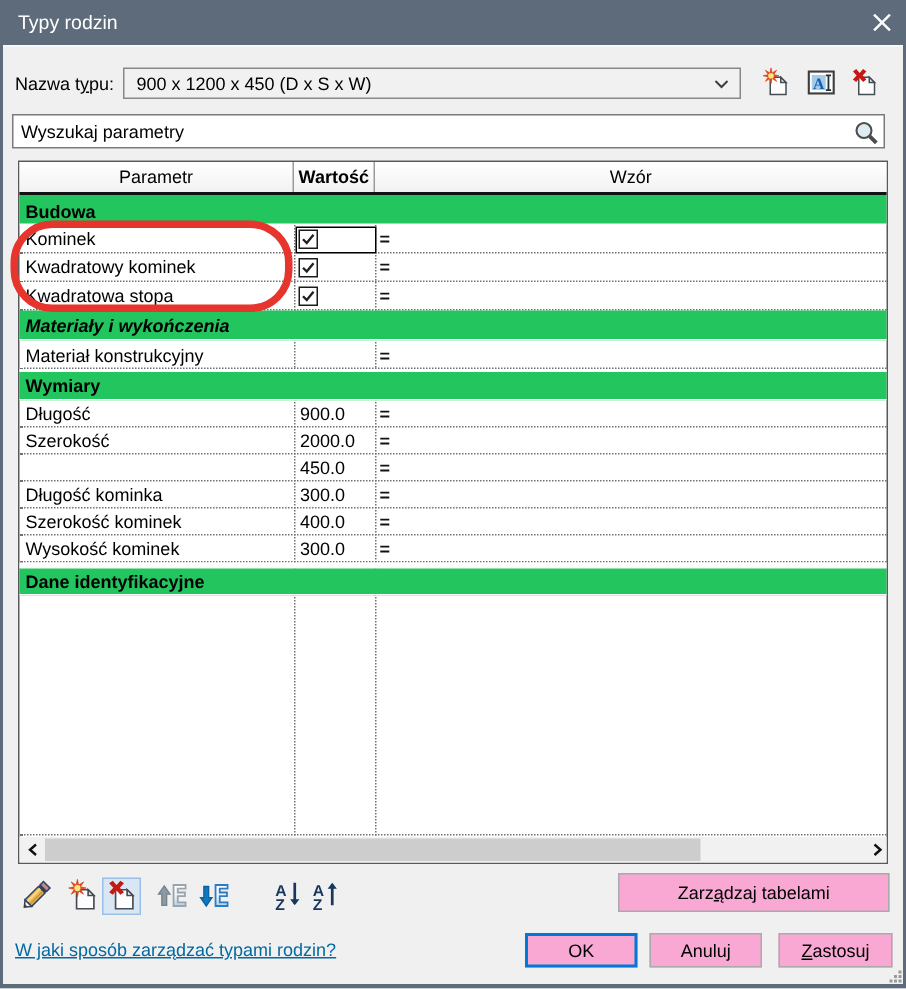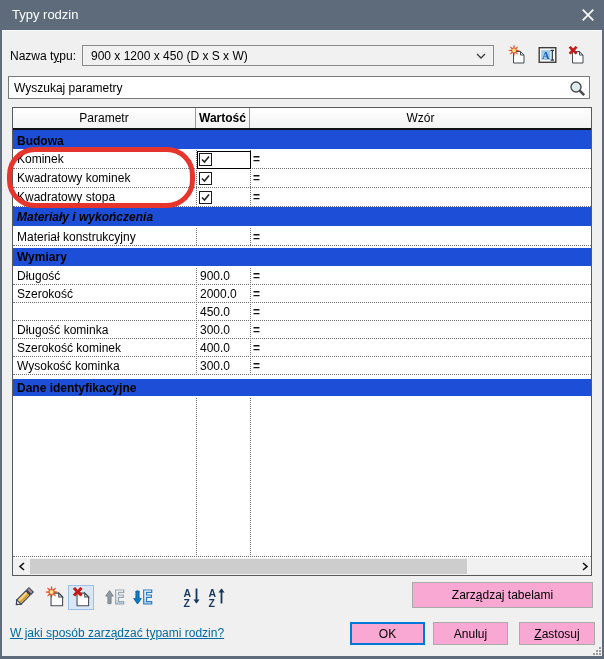--- a/index.html
+++ b/index.html
@@ -10,21 +10,21 @@
 .titletext { left:12px; top:7px; color:#fff; font-size:13px; }
 .leftedge { left:0; top:30px; width:2px; height:626px; background:#5d6b7a; }
 .rightedge { right:0; top:30px; width:2px; height:626px; background:#5d6b7a; }
 .botedge { left:0; top:656px; width:604px; height:3px; background:#5d6b7a; }
 .lbl { font-size:12px; }
 .dropdown { left:82px; top:45px; width:412px; height:21px; background:#f1f1f1; border:1px solid #898989; }
 .dditem { left:8px; top:3px; font-size:12px; }
 .searchbox { left:8px; top:76px; width:582px; height:23px; background:#fff; border:1px solid #7a7a7a; }
 .table { left:12px; top:107px; width:580px; height:469px; border:1px solid #595959; background:#fff; }
 .thcell { top:0; height:20px; border-right:1px solid #9a9a9a; text-align:center; padding-top:3px; background:linear-gradient(#ffffff,#f2f2f2); }
-.sect { width:578px; height:20px; background:#1d4ed8; font-weight:bold; padding:2px 0 0 4px; border-bottom:1px solid #fff; }
+.sect { width:578px; height:20px; background:#22c55e; font-weight:bold; padding:2px 0 0 4px; border-bottom:1px solid #fff; }
 .row { width:578px; height:19px; border-bottom:1px dotted #707070; }
 .vline { width:1px; border-left:1px dotted #707070; }
 .eq { font-size:12px; color:#111; font-weight:bold; }
 .cb { width:13px; height:13px; border:1px solid #1a1a1a; background:#fff; }
 .scrollbar { left:0; top:450px; width:578px; height:17px; background:#f1f1f1; }
 .sthumb { left:17px; top:1px; width:437px; height:15px; background:#cdcdcd; }
 .btn { background:#f9a8d4; border:1px solid #aaaaaa; text-align:center; font-size:12px; }
 .link { color:#0369a1; text-decoration:underline; font-size:12px; }
 </style>
 </head>
@@ -100,27 +100,27 @@
       <div class="row" style="height:18px;"></div>
       <div class="row" style="height:18px;"></div>
       <div class="row" style="height:18px;"></div>
       <div class="row" style="height:18px;"></div>
       <div style="width:578px;height:4px;background:#fff;"></div>
       <div class="sect" style="height:18px;">Dane identyfikacyjne</div>
     </div>
 
     <div class="abs" style="left:4px;top:44px;text-align:right;">Kominek</div>
     <div class="abs" style="left:4px;top:63px;">Kwadratowy kominek</div>
-    <div class="abs" style="left:4px;top:82px;">Kwadratowy stopa</div>
+    <div class="abs" style="left:4px;top:82px;">Kwadratowa stopa</div>
     <div class="abs" style="left:4px;top:122px;">Materiał konstrukcyjny</div>
     <div class="abs" style="left:4px;top:161px;">Długość</div>
     <div class="abs" style="left:4px;top:179px;">Szerokość</div>
     <div class="abs" style="left:4px;top:215px;">Długość kominka</div>
     <div class="abs" style="left:4px;top:233px;">Szerokość kominek</div>
-    <div class="abs" style="left:4px;top:251px;">Wysokość kominka</div>
+    <div class="abs" style="left:4px;top:251px;">Wysokość kominek</div>
 
     <div class="abs" style="left:187px;top:161px;">900.0</div>
     <div class="abs" style="left:187px;top:179px;">2000.0</div>
     <div class="abs" style="left:187px;top:197px;">450.0</div>
     <div class="abs" style="left:187px;top:215px;">300.0</div>
     <div class="abs" style="left:187px;top:233px;">400.0</div>
     <div class="abs" style="left:187px;top:251px;">300.0</div>
 
     <div class="abs eq" style="left:240px;top:44px;">=</div>
     <div class="abs eq" style="left:240px;top:63px;">=</div>

